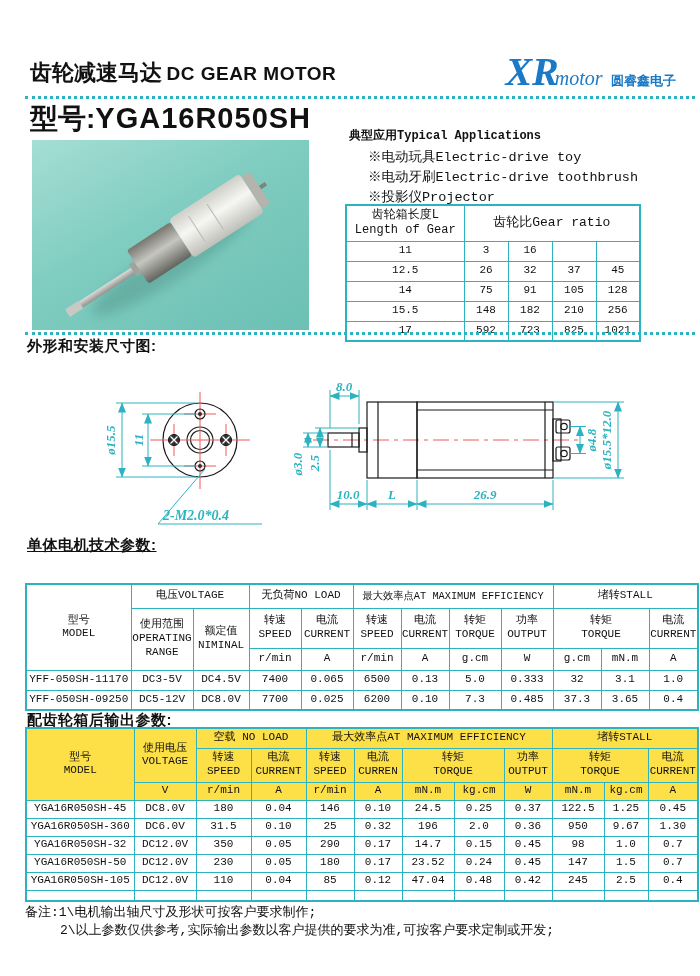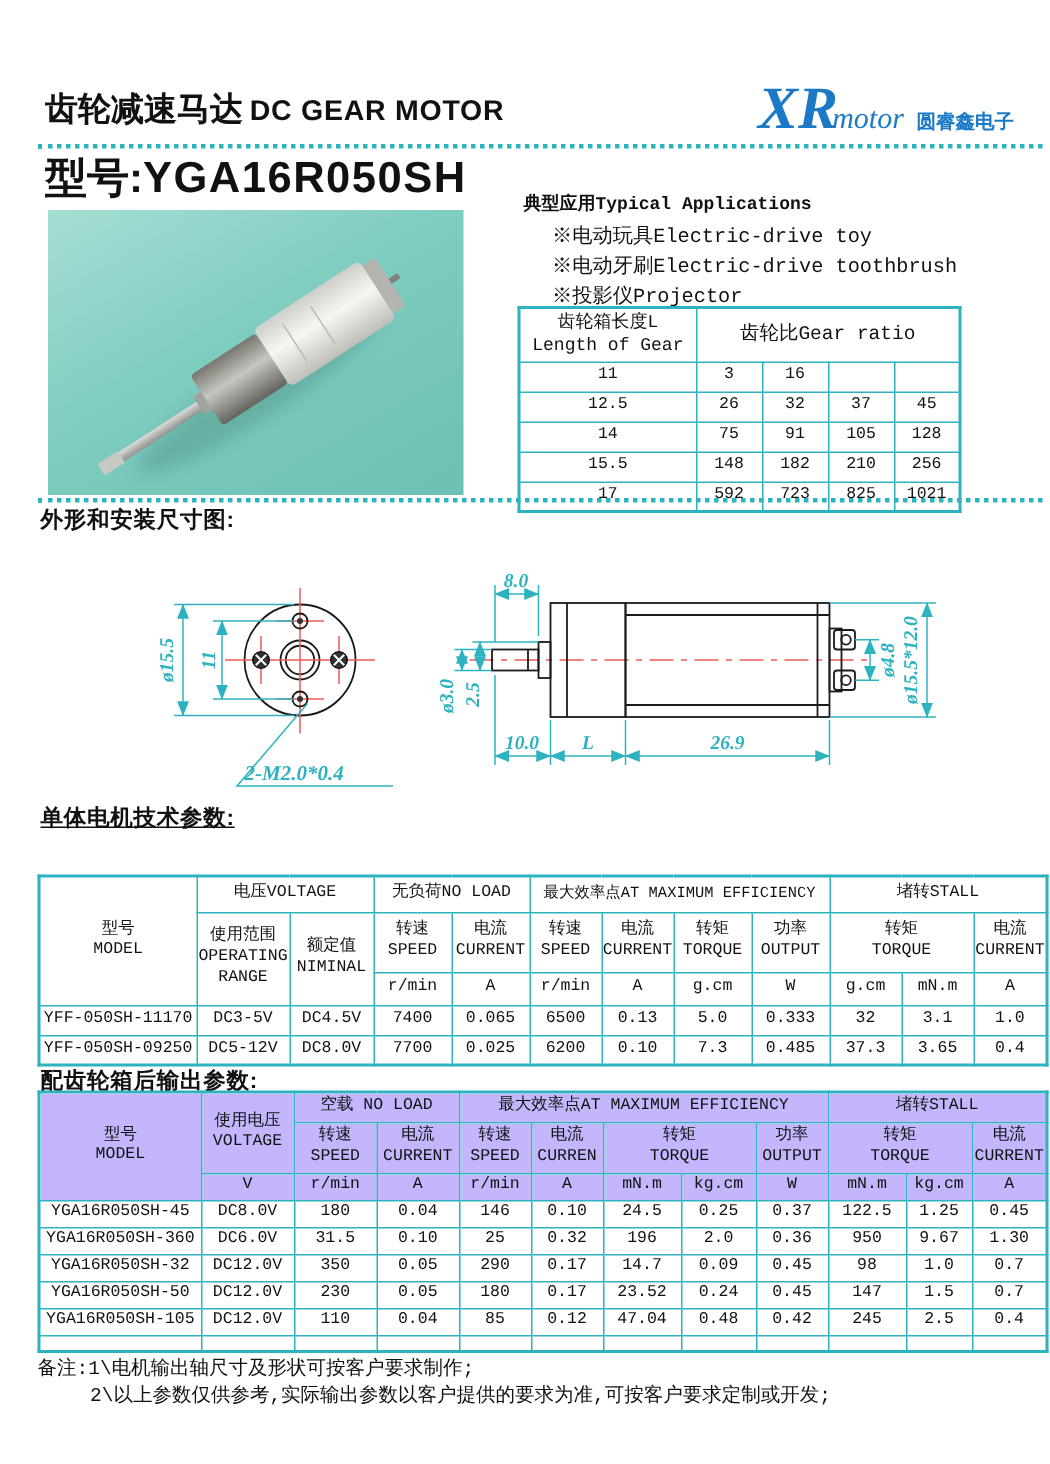--- a/index.html
+++ b/index.html
@@ -43,21 +43,21 @@
   .app-item{position:absolute;left:368px;font-family:"Liberation Mono",monospace;font-size:13.5px;}
 
   
   table.t{border-collapse:collapse;table-layout:fixed;
           font-family:"Liberation Mono",monospace;font-size:11px;color:#111;}
   table.t td{border:1px solid #2db3c0;text-align:center;vertical-align:middle;
              padding:0;overflow:hidden;line-height:1.25;}
   table.t{border:2px solid #2db3c0;}
   .pre{white-space:pre-line;}
   .fs10{font-size:10.3px;}
-  .greenhead td.gh{background:#c4b5fd;}
+  .greenhead td.gh{background:#fde047;}
   td.lft{text-align:left;padding-left:4px;}
 
   .gear{position:absolute;left:345px;top:204px;width:294px;font-size:13px;}
   .gear tr.gh1{height:36px;}
   .gear tr.gd{height:20px;}
 
   .sec-title{position:absolute;left:27px;font-size:15px;font-weight:bold;letter-spacing:.5px;}
   .t1{position:absolute;left:25px;top:583px;width:672px;}
   .t1 tr.r1{height:24px;} .t1 tr.r2{height:40px;} .t1 tr.r3{height:22px;} .t1 tr.rd{height:20px;}
   .t2{position:absolute;left:25px;top:727px;width:672px;}
@@ -442,21 +442,21 @@
       <td>1.30</td>
     </tr>
     <tr class="rd">
       <td class="lft">YGA16R050SH-32</td>
       <td>DC12.0V</td>
       <td>350</td>
       <td>0.05</td>
       <td>290</td>
       <td>0.17</td>
       <td>14.7</td>
-      <td>0.09</td>
+      <td>0.15</td>
       <td>0.45</td>
       <td>98</td>
       <td>1.0</td>
       <td>0.7</td>
     </tr>
     <tr class="rd">
       <td class="lft">YGA16R050SH-50</td>
       <td>DC12.0V</td>
       <td>230</td>
       <td>0.05</td>

